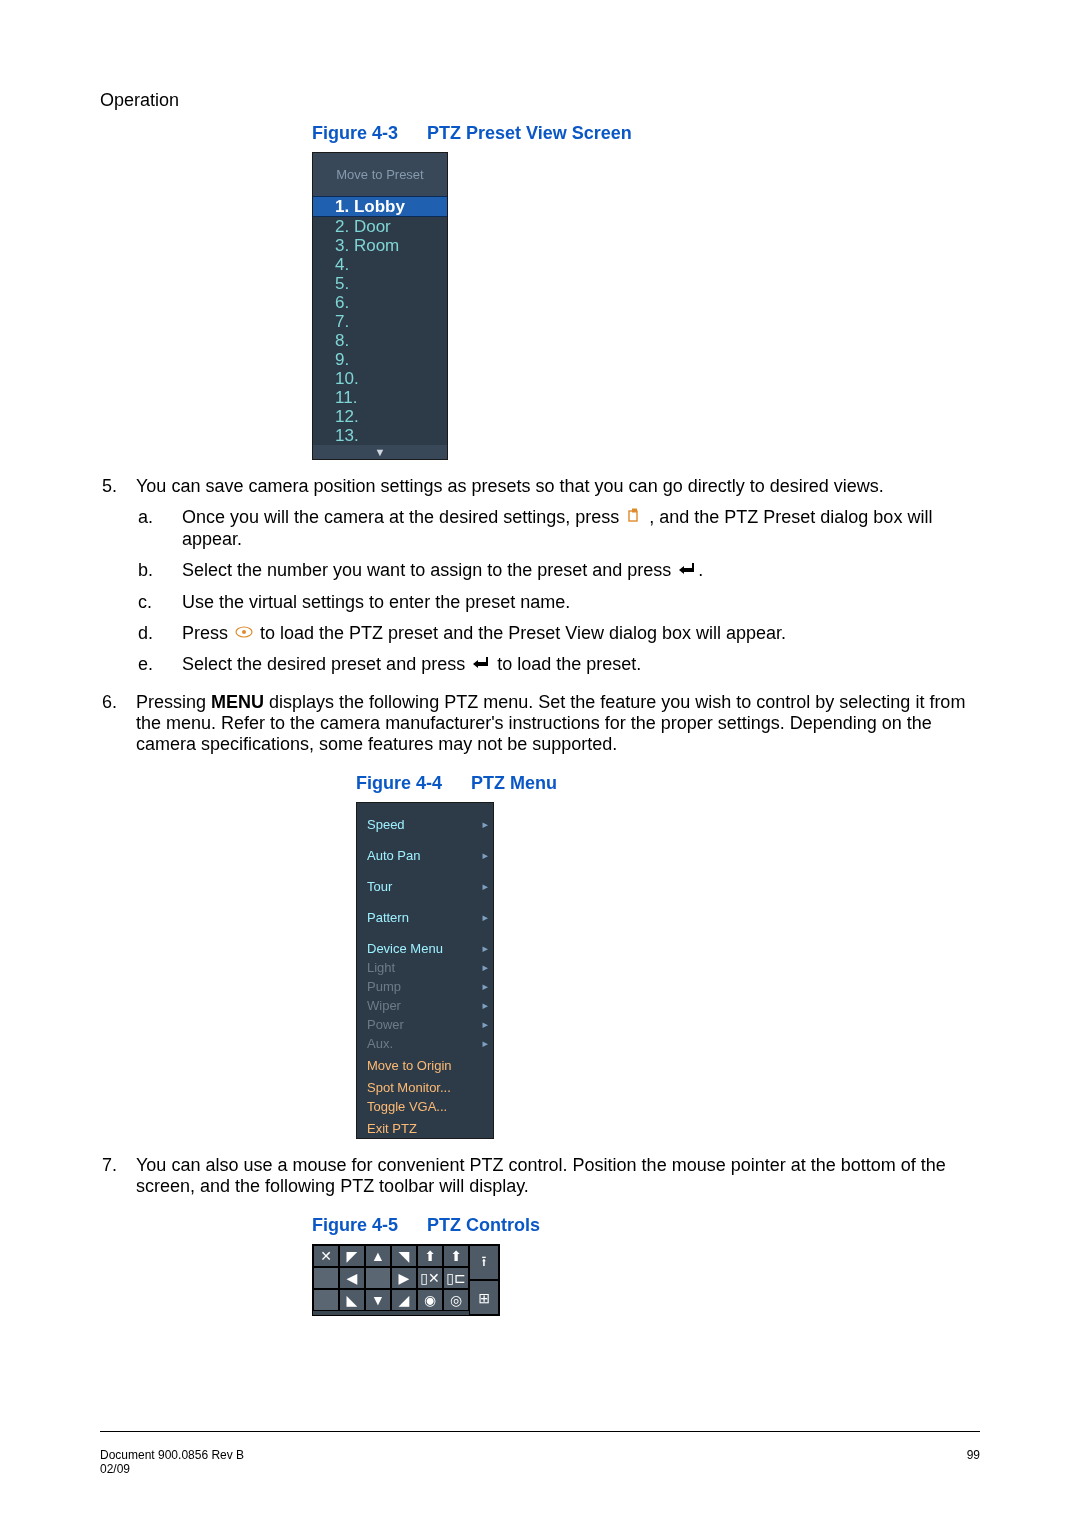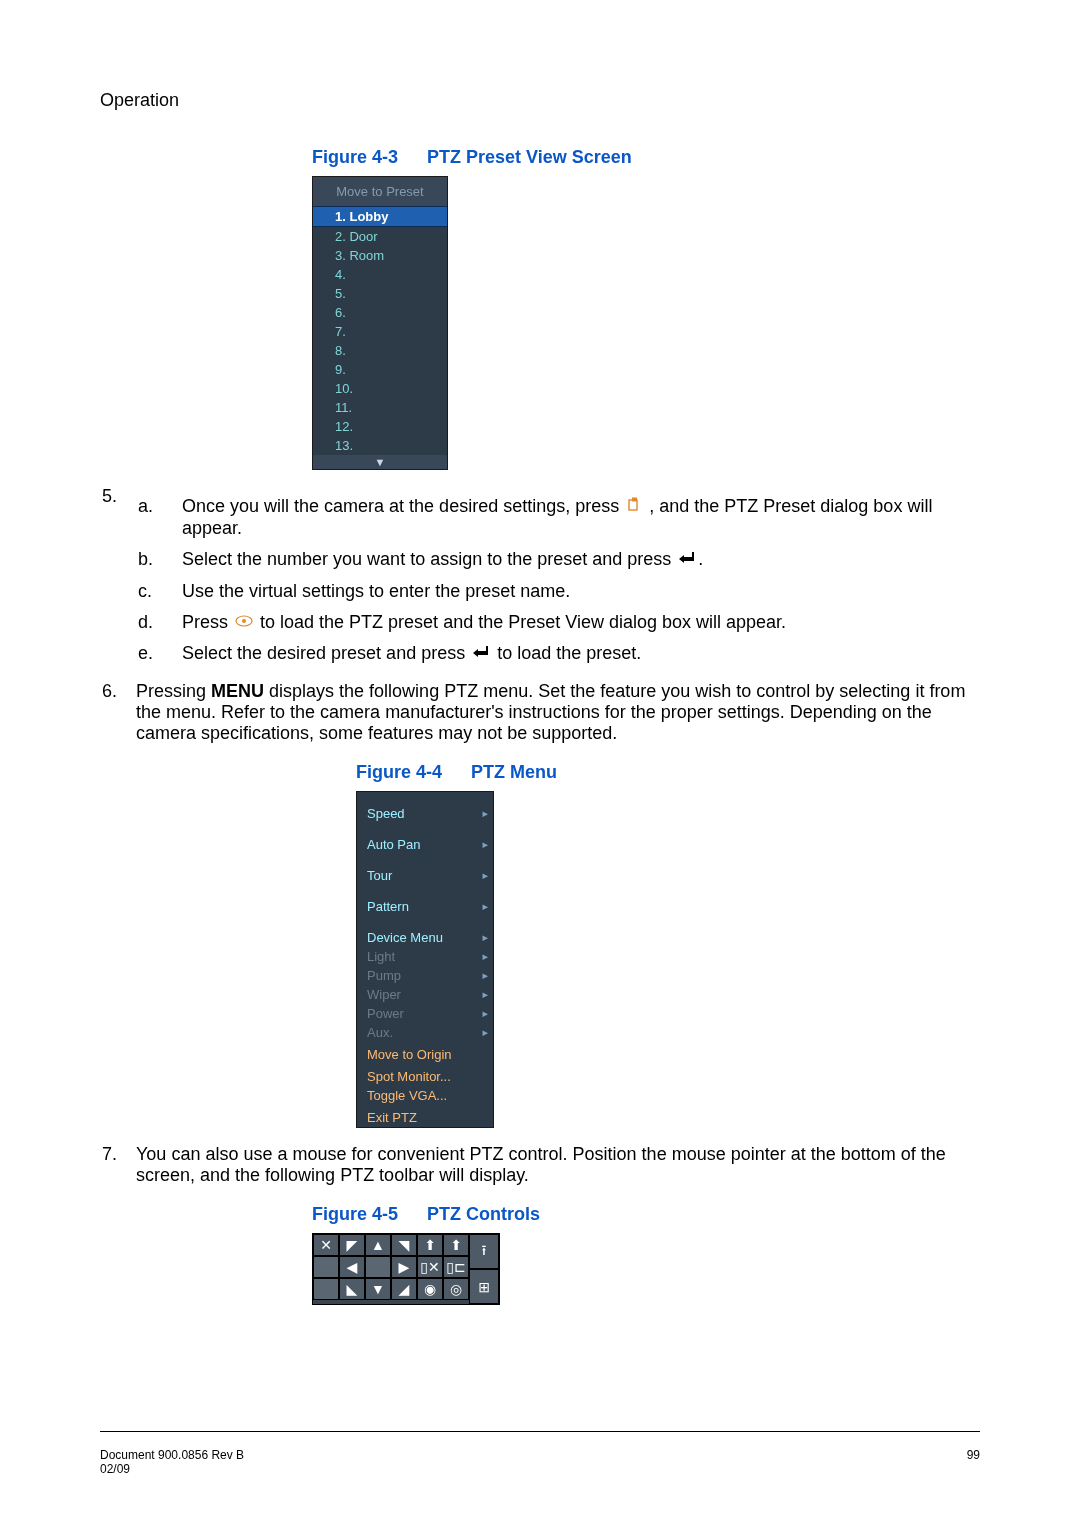--- a/index.html
+++ b/index.html
@@ -4,22 +4,22 @@
 <style>
   html,body{margin:0;padding:0;background:#fff;}
   body{font-family:Arial, Helvetica, sans-serif;font-size:18px;color:#000;}
   .page{width:1080px;height:1526px;position:relative;padding:90px 100px 0 100px;box-sizing:border-box;}
   .section-title{font-size:18px;}
   .fig-caption{color:#0a57c6;font-weight:bold;font-size:18px;margin-bottom:8px;}
   .fig-caption .lbl{margin-right:24px;}
   .fig-wrap{display:flex;flex-direction:column;align-items:flex-start;}
   
   .preset-menu{width:134px;border:1px solid #1a1a1a;background:#2d3b48;font-size:13px;font-family:Arial,Helvetica,sans-serif;}
-  .preset-title{background:#384858;color:#869aad;padding:7px 6px;text-align:center;font-size:13px;}
-  .preset-item{color:#7fd6d6;padding:1px 0 1px 22px;font-size:13px;line-height:17px;}
+  .preset-title{background:#384858;color:#869aad;padding:14px 6px;text-align:center;font-size:13px;}
+  .preset-item{color:#7fd6d6;padding:1px 0 1px 22px;font-size:17px;line-height:17px;}
   .preset-item.sel{background:#1f61b0;color:#fff;font-weight:bold;border-top:1px solid #0b2a55;border-bottom:1px solid #0b2a55;}
   .preset-foot{display:flex;justify-content:center;align-items:center;background:#384858;height:14px;}
   .dn-ar{color:#cfd8e2;font-size:11px;line-height:11px;}
   
   ol.main{list-style:none;margin:14px 0 0 0;padding:0;}
   ol.main>li{display:flex;align-items:flex-start;margin-top:16px;}
   ol.main>li>.num{width:34px;flex-shrink:0;text-align:left;padding-left:2px;}
   ol.main>li>.body{flex:1;}
   ol.sub{list-style:none;margin:10px 0 0 0;padding:0;}
   ol.sub>li{display:flex;align-items:flex-start;margin-top:10px;}
@@ -43,21 +43,21 @@
   .foot-line{position:absolute;left:100px;right:100px;bottom:94px;border-top:1px solid #000;}
   .foot{position:absolute;left:100px;right:100px;bottom:50px;display:flex;justify-content:space-between;font-size:12px;}
   .indent{margin-left:212px;}
 </style>
 </head>
 <body>
 
 <div class="page">
   <div class="section-title">Operation</div>
 
-  <div class="fig-wrap" style="margin-top:36px;align-items:flex-start;">
+  <div class="fig-wrap" style="margin-top:12px;align-items:flex-start;">
     <div class="indent">
       <div class="fig-caption">
         <span class="lbl">Figure 4-3</span>
         <span>PTZ Preset View Screen</span>
       </div>
 
       <div class="preset-menu">
         <div class="preset-title">Move to Preset</div>
         <div id="preset-list">
             <div class="preset-item sel">1. Lobby</div>
@@ -78,20 +78,21 @@
             <span class="dn-ar">▼</span>
           </div>
       </div>
     </div>
   </div>
 
   <ol class="main">
     <li>
       <div class="num">5.</div>
       <div class="body">
+        <span>You can save camera position settings as presets so that you can go directly to desired views.</span>
         <ol class="sub">
           <li>
             <div class="lnum">a.</div>
             <div class="lbody">
               <span>Once you will the camera at the desired settings, press </span>
               <span class="icon-inline">
                 <svg width="16" height="16" viewBox="0 0 16 16">
                   <rect x="3" y="3" width="8" height="10" fill="none" stroke="#de8a2d" stroke-width="1.4"></rect>
                   <rect x="6" y="0.5" width="5" height="4" fill="#de8a2d"></rect>
                 </svg>

